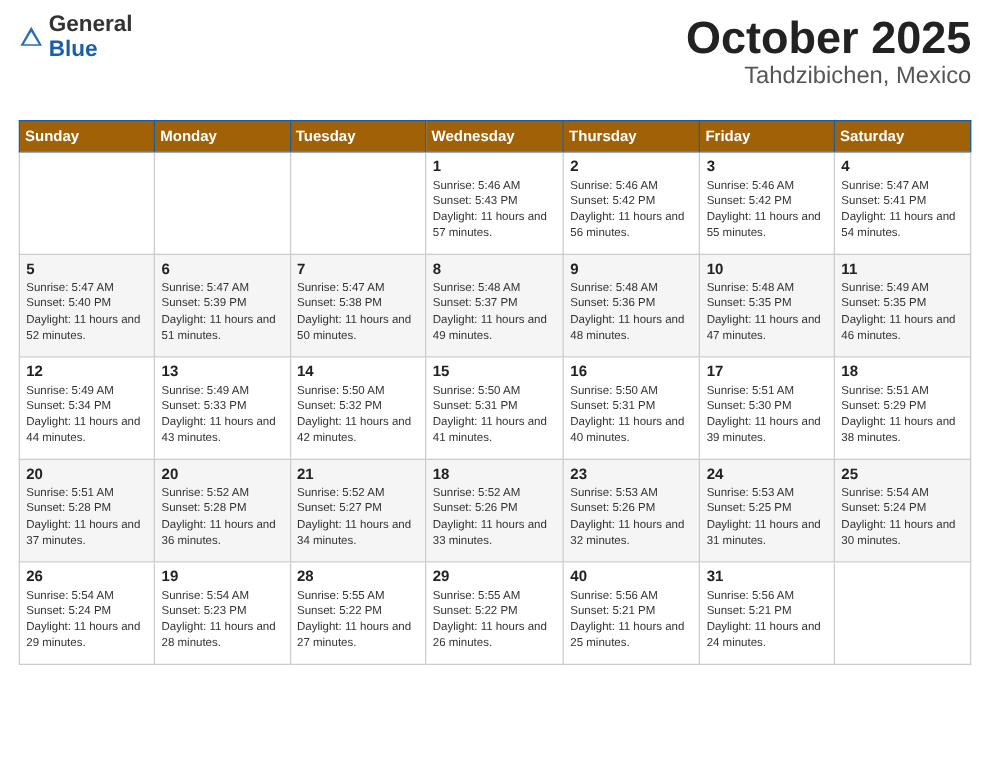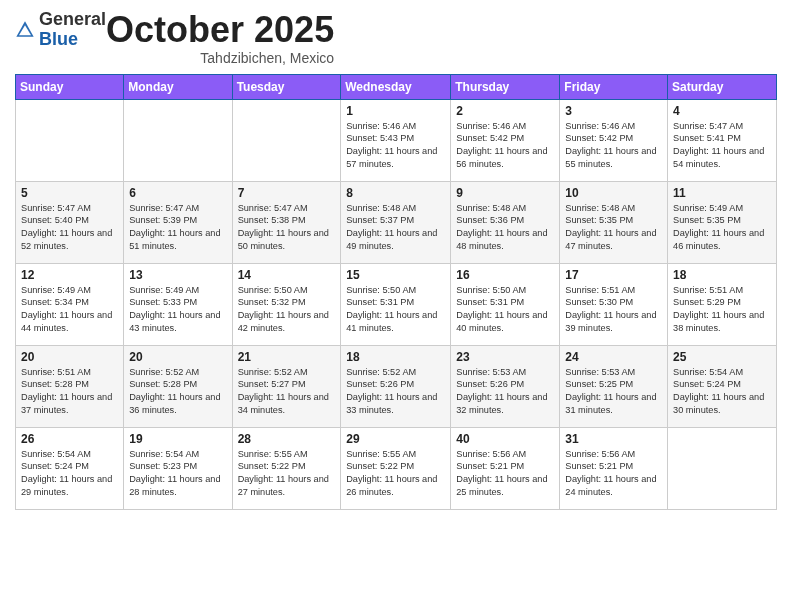--- a/index.html
+++ b/index.html
@@ -10,23 +10,23 @@
       background: #fff;
       overflow: hidden;
     }
     .page {
       width: 792px;
       height: 612px;
       padding: 10px 15px;
     }
     .header {
       display: flex;
-      justify-content: flex-start;
+      justify-content: space-between;
       align-items: flex-start;
-      margin-bottom: 8px;
+      margin-bottom: 24px;
     }
     .logo {
       display: flex;
       align-items: center;
       gap: 4px;
     }
     .logo-text {
       font-size: 18px;
       font-weight: bold;
       line-height: 1.1;
@@ -40,30 +40,30 @@
     .title-block {
       text-align: right;
     }
     .month-title {
       font-size: 36px;
       font-weight: bold;
       color: #222;
       line-height: 1.1;
     }
     .location {
-      font-size: 14px;
+      font-size: 19px;
       color: #555;
     }
     .calendar {
       width: 100%;
       border-collapse: collapse;
       border: 1px solid #aaa;
     }
     .calendar th {
-      background-color: #8b5cf6;
+      background-color: #a16207;
       color: #fff;
       font-size: 12px;
       font-weight: bold;
       padding: 5px 4px;
       text-align: left;
       border: 1px solid #1a5fa8;
     }
     .calendar td {
       width: 113px;
       vertical-align: top;

